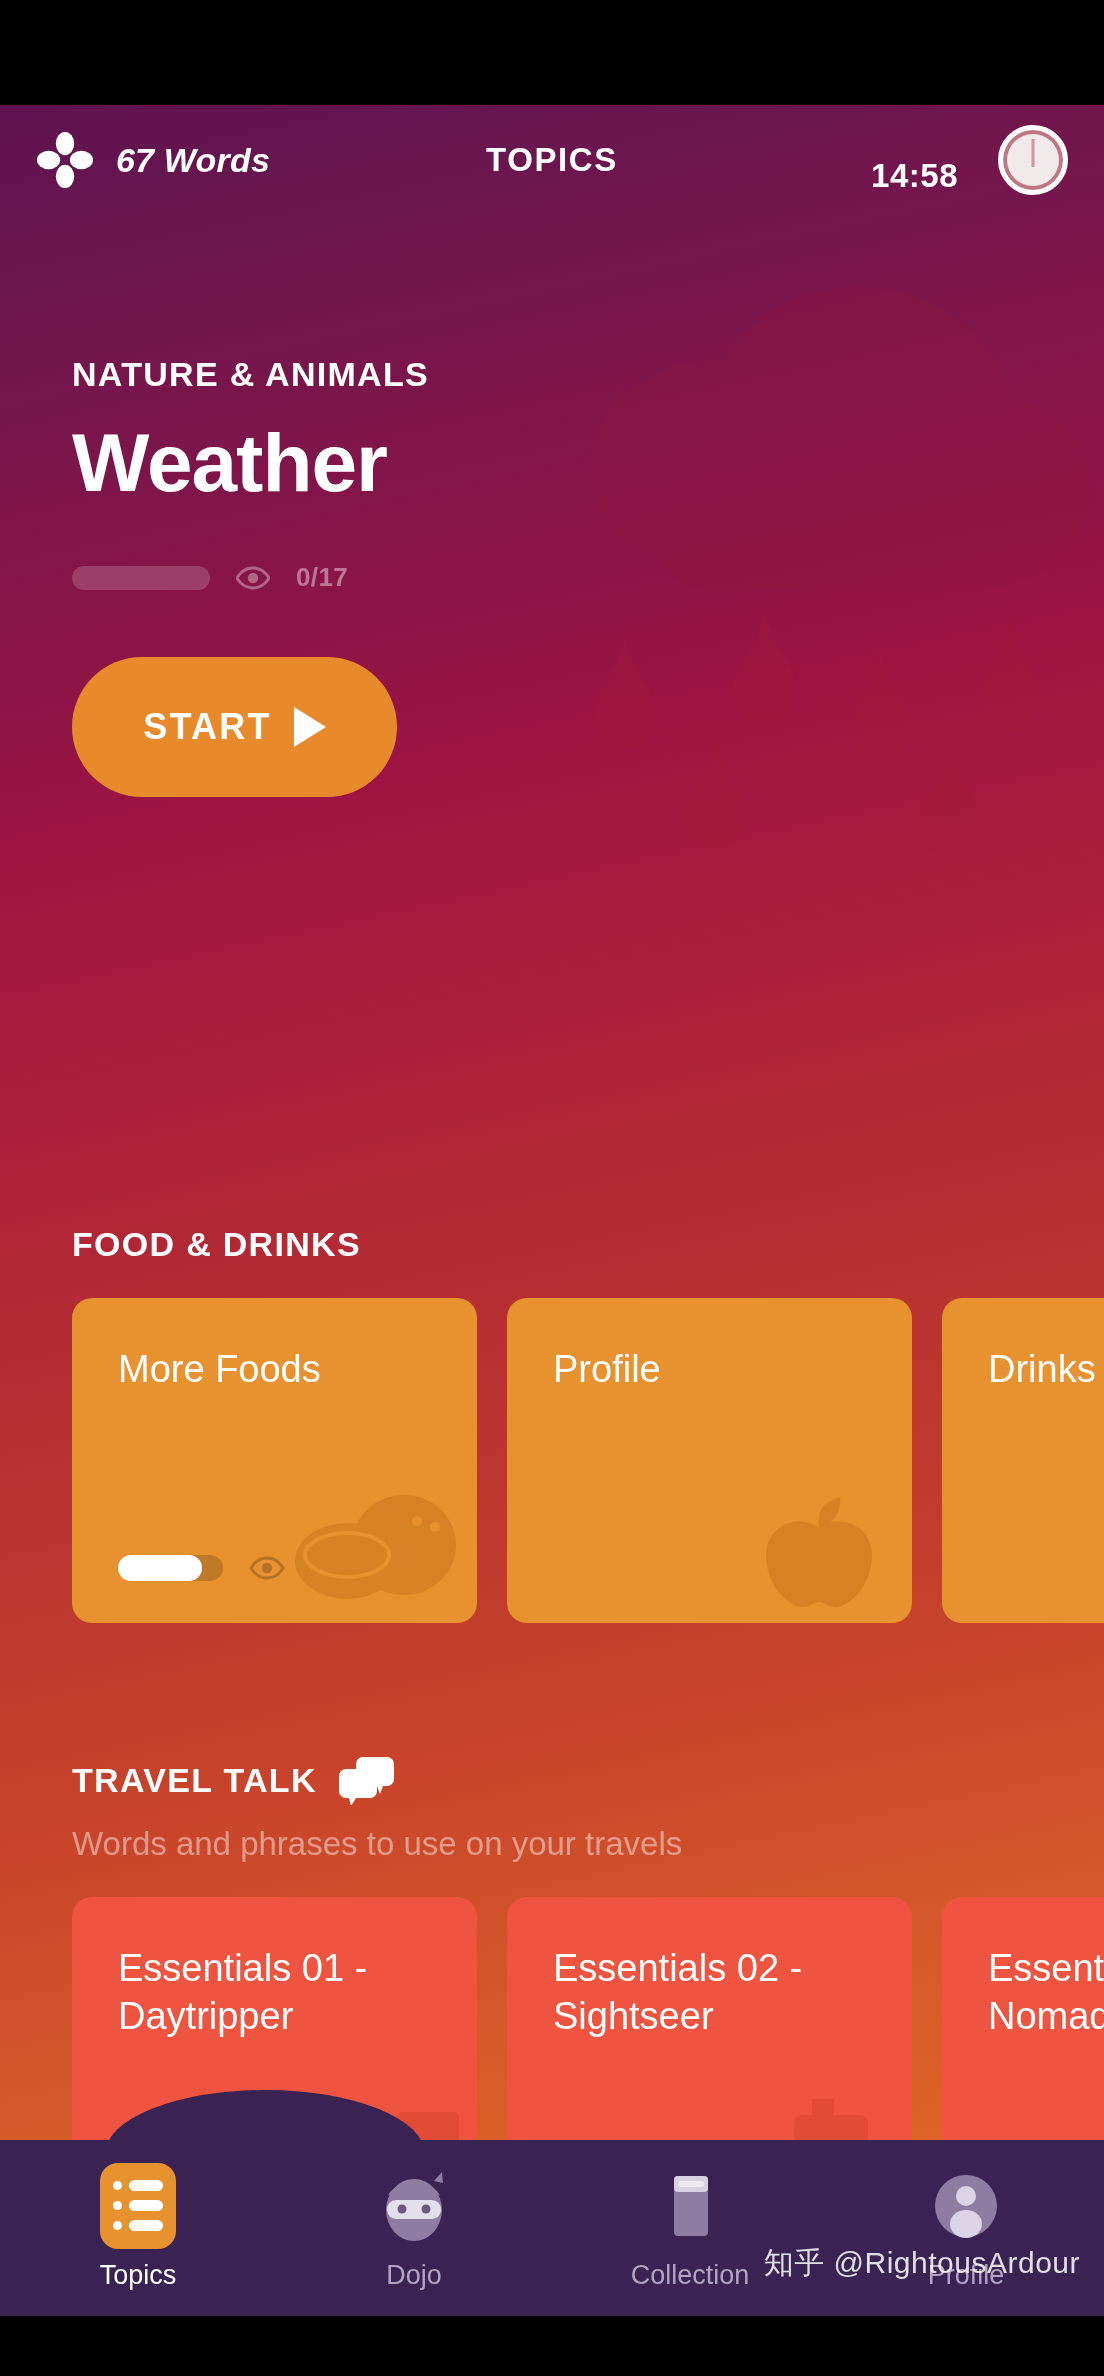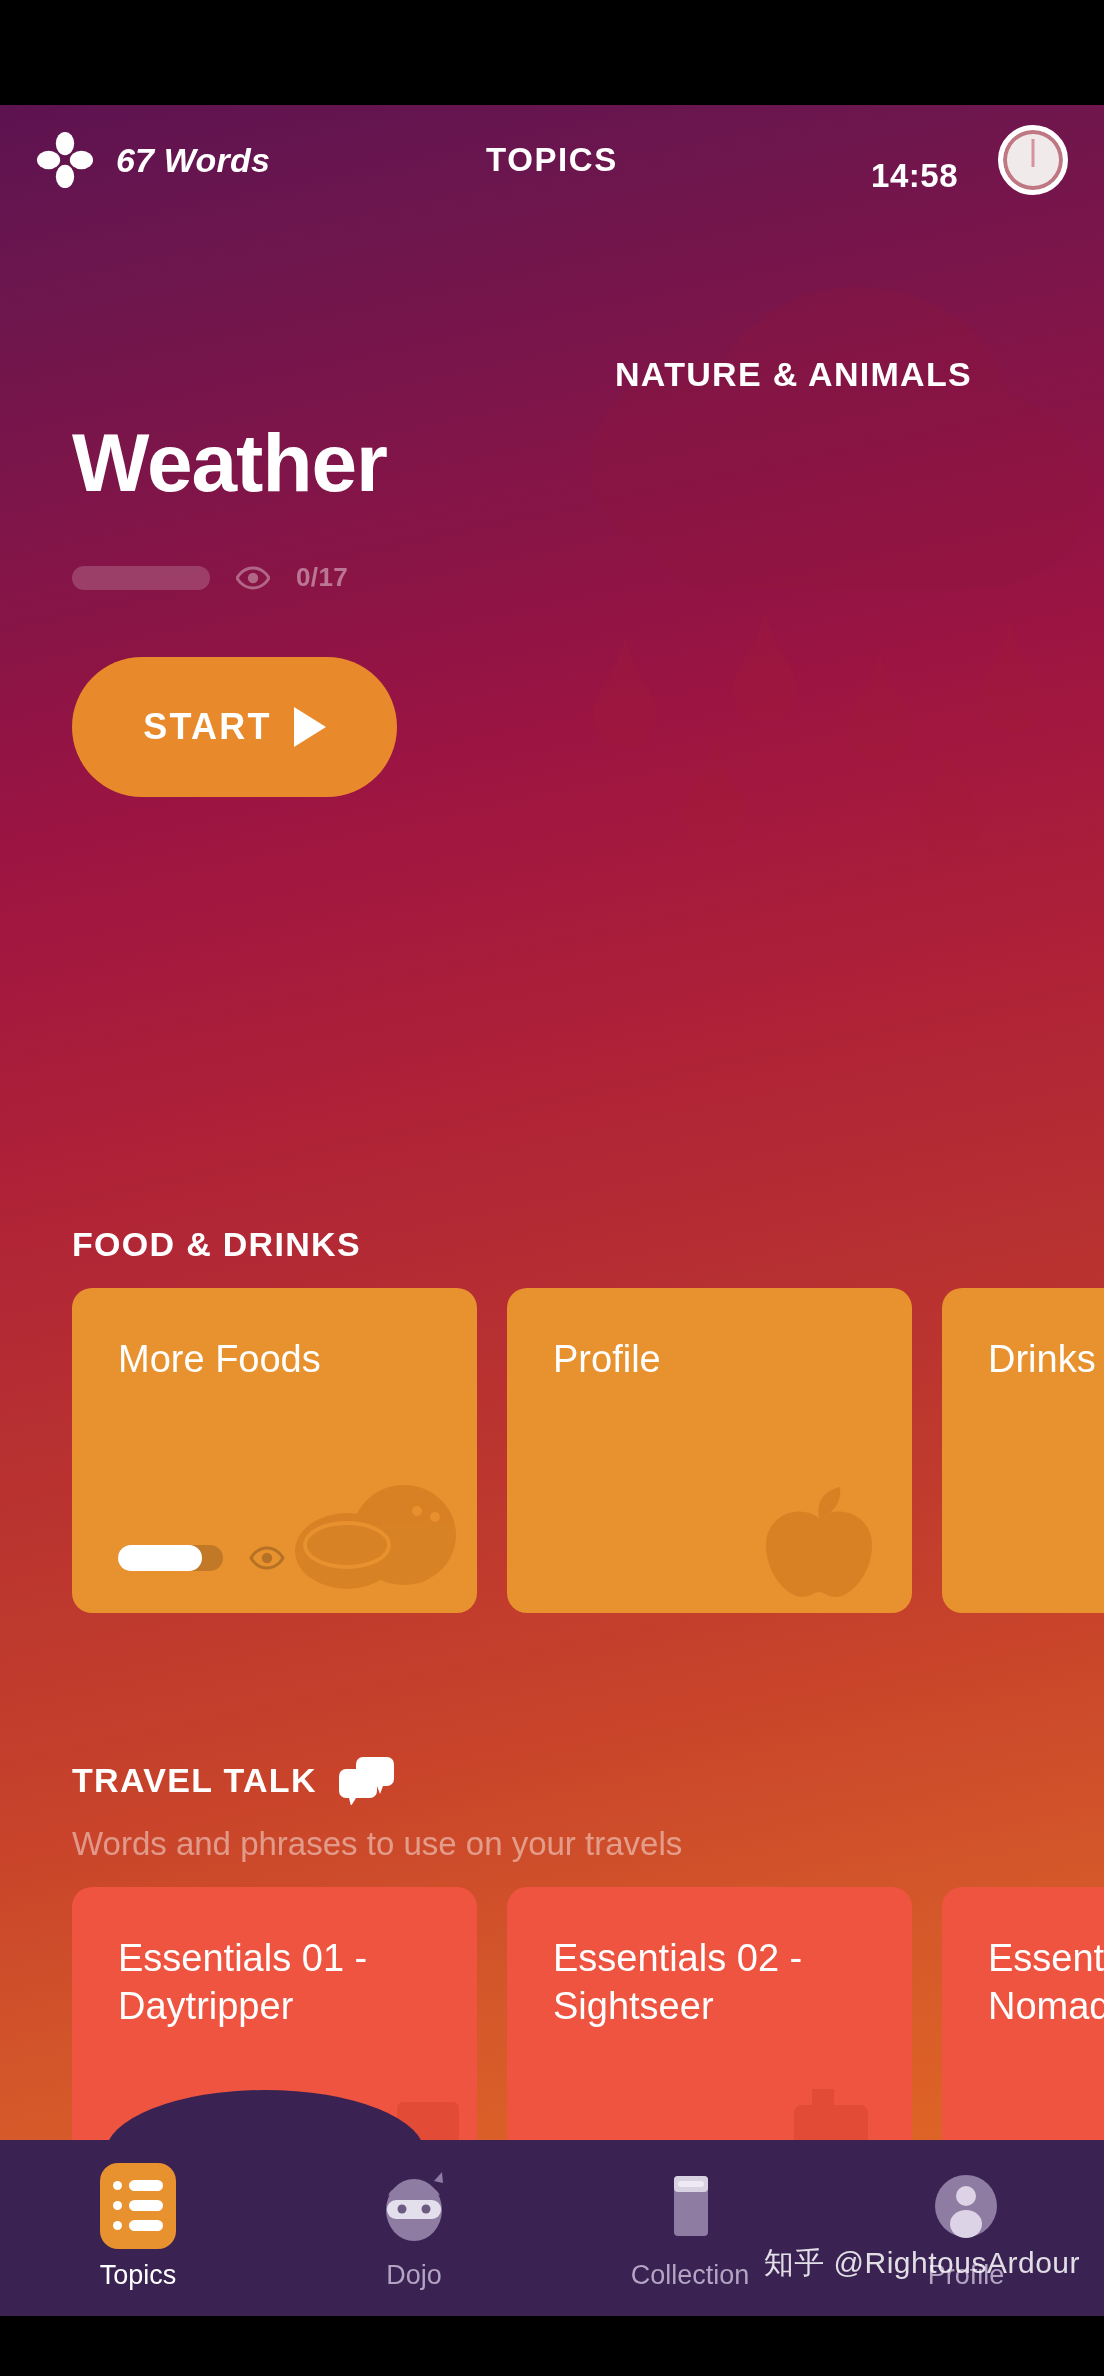--- a/index.html
+++ b/index.html
@@ -62,21 +62,21 @@
     position:relative;
   }
   .avatar:after{
     content:""; position:absolute; left:50%; top:9px; width:3px; height:28px;
     background:rgba(190,60,80,.5); transform:translateX(-50%);
   }
 
   
   .hero{ position:absolute; top:250px; left:72px; width:900px; }
   .hero-cat{
-    color:#ffffff; font-size:34px; font-weight:bold; letter-spacing:1.3px;text-align:right;
+    color:#ffffff; font-size:34px; font-weight:bold; letter-spacing:1.3px;
   }
   .hero-title{
     color:#ffffff; font-size:82px; font-weight:bold; letter-spacing:-1px;
     margin-top:28px; line-height:1;
   }
   .progress-row{ display:flex; align-items:center; gap:26px; margin-top:58px; }
   .pbar{
     width:138px; height:24px; border-radius:12px;
     background:rgba(255,255,255,.18);
   }
@@ -101,21 +101,21 @@
 
   
   .section{ position:absolute; left:72px; width:1032px; }
   .sec-head{
     color:#fff; font-size:34px; font-weight:bold; letter-spacing:1.3px;
     display:flex; align-items:center; gap:22px;
   }
   .sec-sub{
     color:rgba(255,255,255,.45); font-size:33px; margin-top:20px;
   }
-  .cards{ display:flex; gap:30px; margin-top:24px; }
+  .cards{ display:flex; gap:30px; margin-top:34px; }
   .card{
     flex:0 0 auto; width:405px; height:325px; border-radius:20px;
     position:relative; overflow:hidden; cursor:pointer;
   }
   .card.food{ background:#e8912f; }
   .card.travel{ background:#ee5440; height:300px; }
   .card-title{
     position:absolute; top:48px; left:46px; right:26px;
     color:#fff; font-size:38px; line-height:1.25; font-weight:normal;
   }

